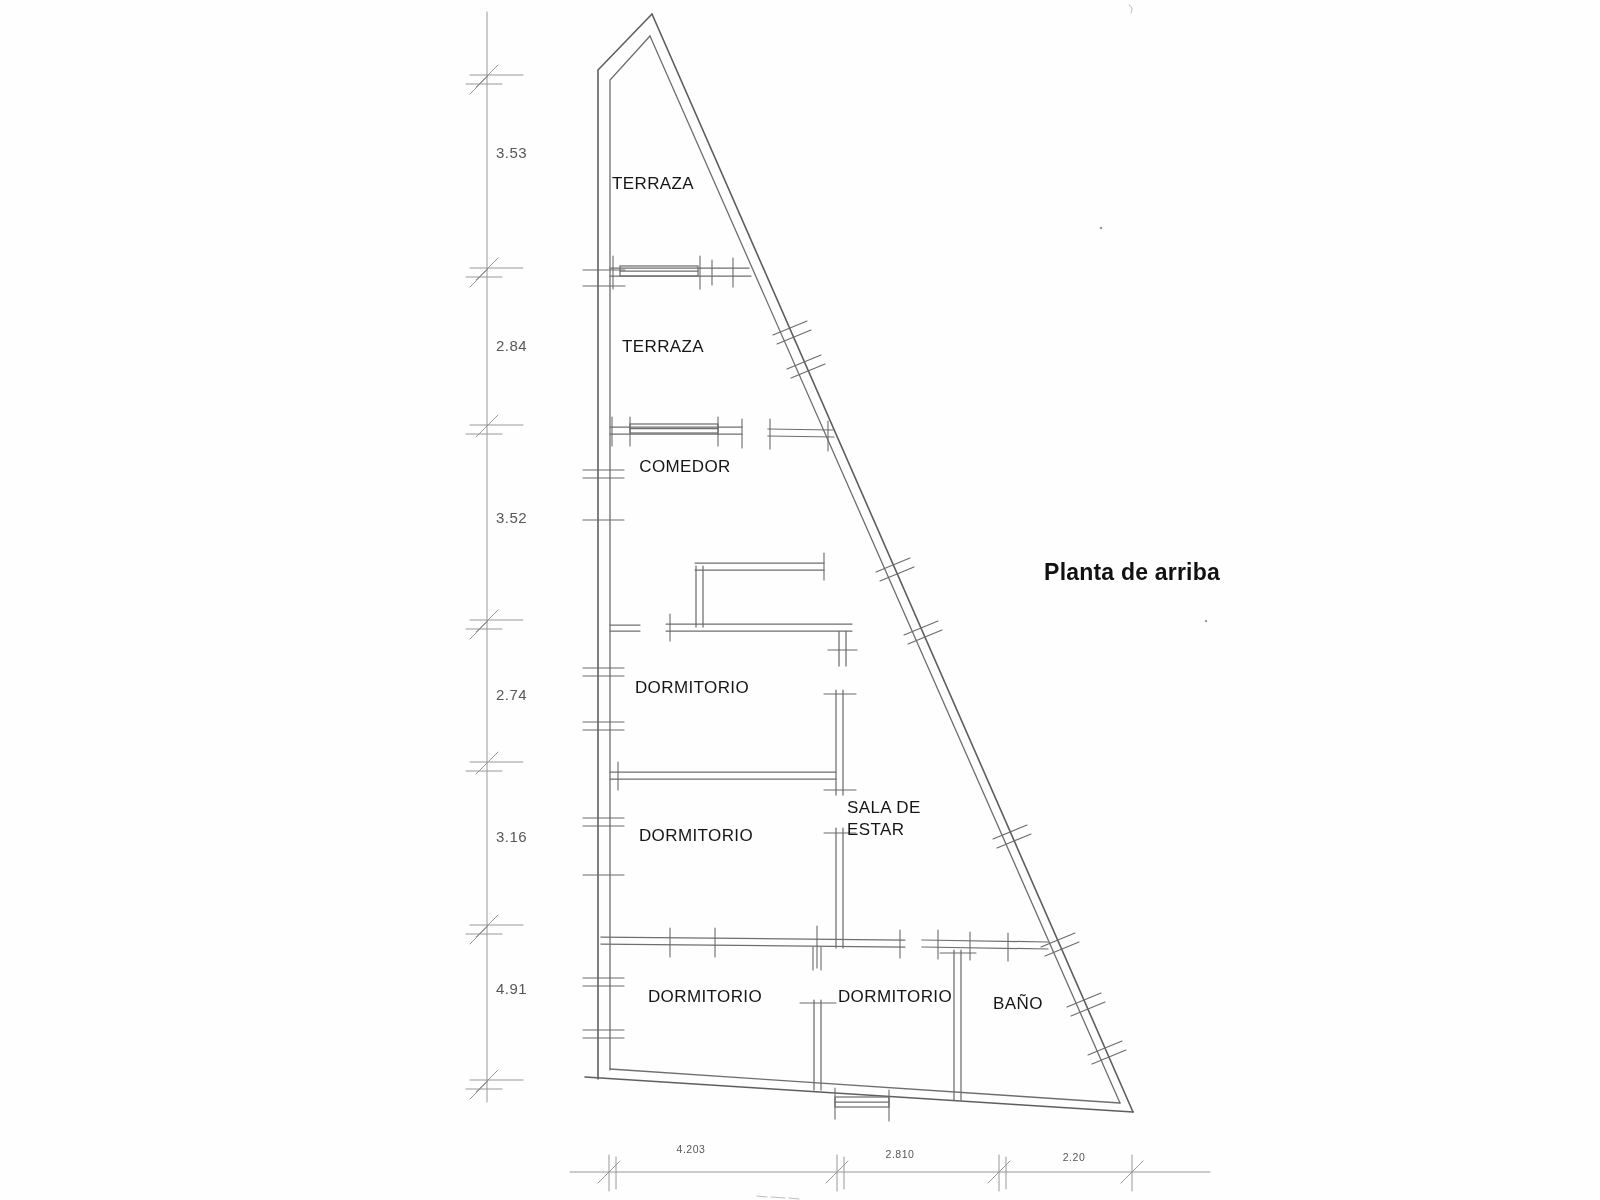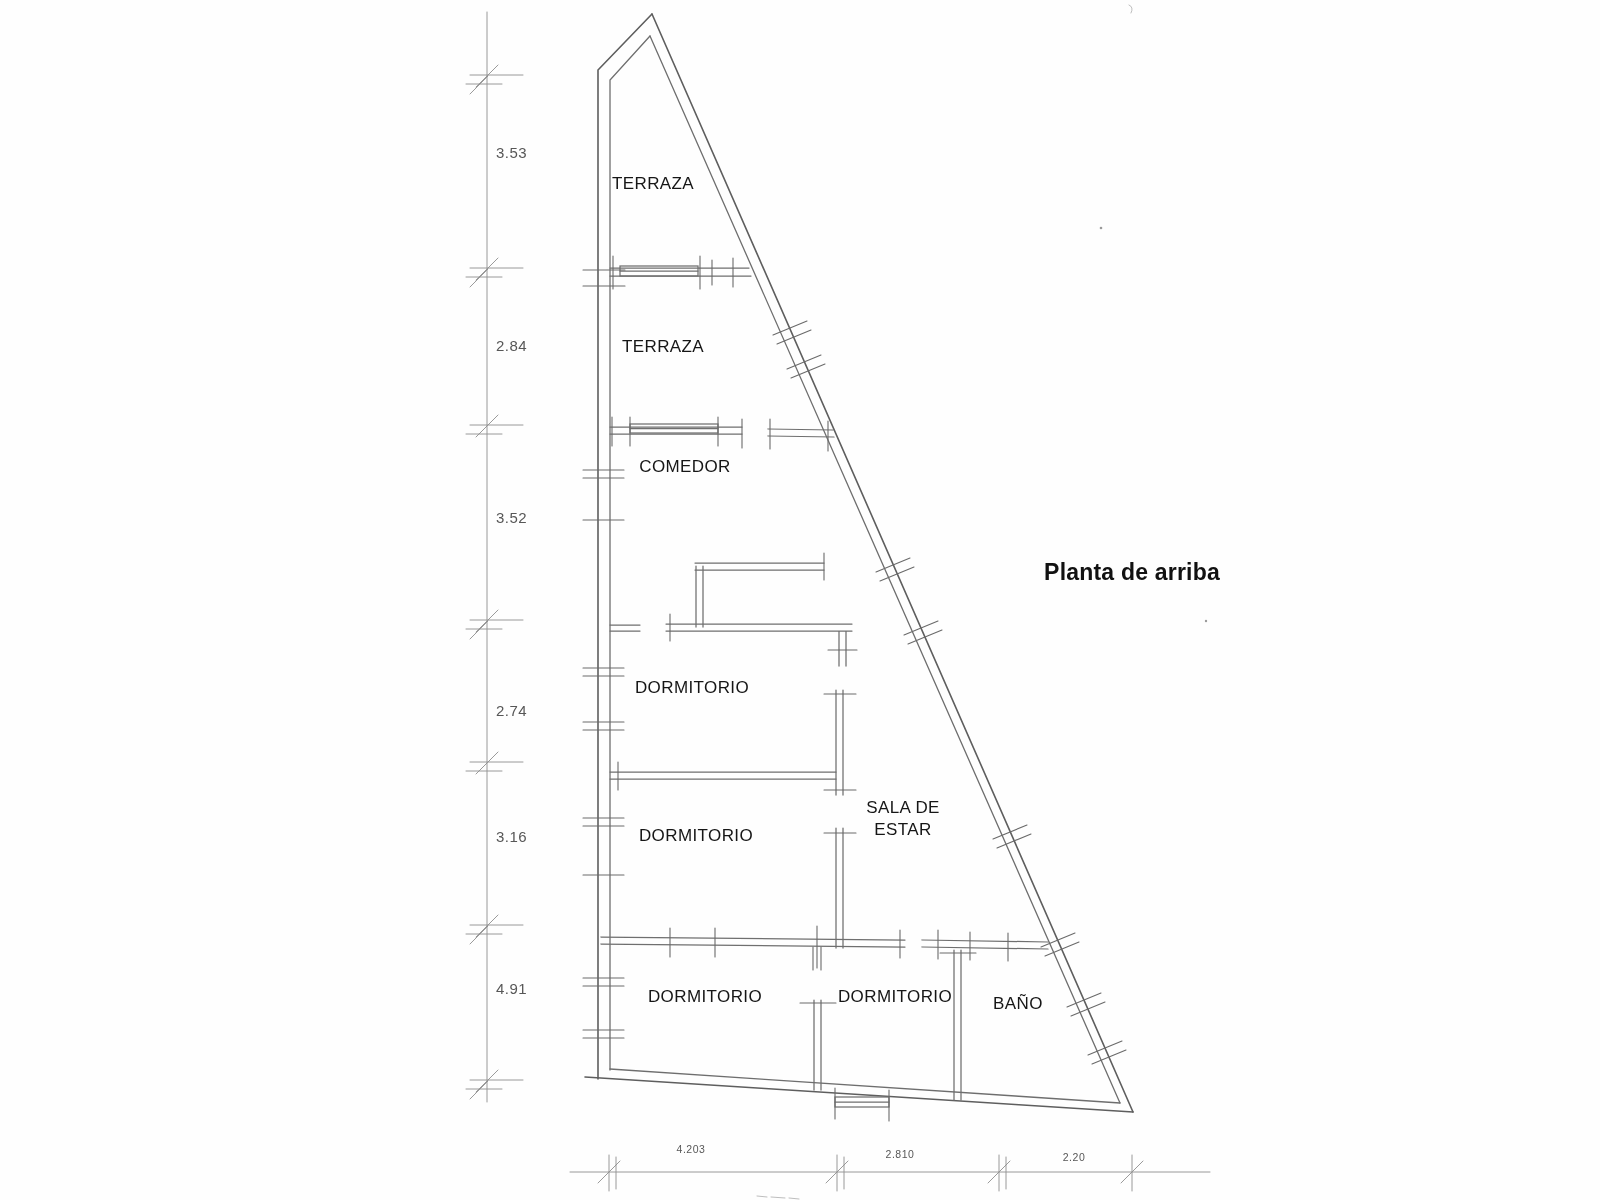--- a/index.html
+++ b/index.html
@@ -8,21 +8,21 @@
   svg.plan{position:absolute;left:0;top:0;filter:blur(0.3px);}
   .s1{stroke:#5e5e5e;stroke-width:1.6;fill:none;stroke-linecap:round;}
   .s2{stroke:#6e6e6e;stroke-width:1.3;fill:none;stroke-linecap:round;}
   .w {stroke:#6f6f6f;stroke-width:1.25;fill:none;stroke-linecap:round;}
   .tk{stroke:#6a6a6a;stroke-width:1.1;fill:none;stroke-linecap:round;}
   .dm{stroke:#8f8f8f;stroke-width:0.9;fill:none;stroke-linecap:round;}
   .ar{stroke:#b5b5b5;stroke-width:0.9;fill:none;stroke-linecap:round;}
   .dot{fill:#9a9a9a;}
   .lbl{position:absolute;transform:translate(-50%,-50%);font-size:17px;color:#161616;
        letter-spacing:.4px;white-space:nowrap;}
-  .lbl.multi{white-space:normal;width:112px;text-align:center;line-height:1.3;}
+  .lbl.multi{white-space:normal;width:112px;text-align:left;line-height:1.3;}
   .title{position:absolute;transform:translate(-50%,-50%);font-size:23px;color:#111111;
          letter-spacing:.2px;white-space:nowrap;font-weight:bold;}
   .dimL{position:absolute;transform:translate(0,-50%);font-size:15px;color:#454545;
         letter-spacing:.5px;opacity:.9;white-space:nowrap;}
   .dimB{position:absolute;transform:translate(-50%,-50%);font-size:10.5px;color:#454545;
         letter-spacing:.5px;opacity:.9;white-space:nowrap;}
 </style>
 </head>
 <body>
 
@@ -136,21 +136,21 @@
   <div class="lbl" style="left:696px;top:836px">DORMITORIO</div>
   <div class="lbl" style="left:705px;top:997px">DORMITORIO</div>
   <div class="lbl" style="left:895px;top:997px">DORMITORIO</div>
   <div class="lbl" style="left:1018px;top:1004px">BAÑO</div>
 
   <div class="title" style="left:1132px;top:572px">Planta de arriba</div>
 
   <div class="dimL" style="left:496px;top:152px">3.53</div>
   <div class="dimL" style="left:496px;top:345px">2.84</div>
   <div class="dimL" style="left:496px;top:517px">3.52</div>
-  <div class="dimL" style="left:496px;top:710px">2.74</div>
+  <div class="dimL" style="left:496px;top:694px">2.74</div>
   <div class="dimL" style="left:496px;top:836px">3.16</div>
   <div class="dimL" style="left:496px;top:988px">4.91</div>
 
   <div class="dimB" style="left:691px;top:1149px">4.203</div>
   <div class="dimB" style="left:900px;top:1154px">2.810</div>
   <div class="dimB" style="left:1074px;top:1157px">2.20</div>
 
 </div>
 
 </body></html>

